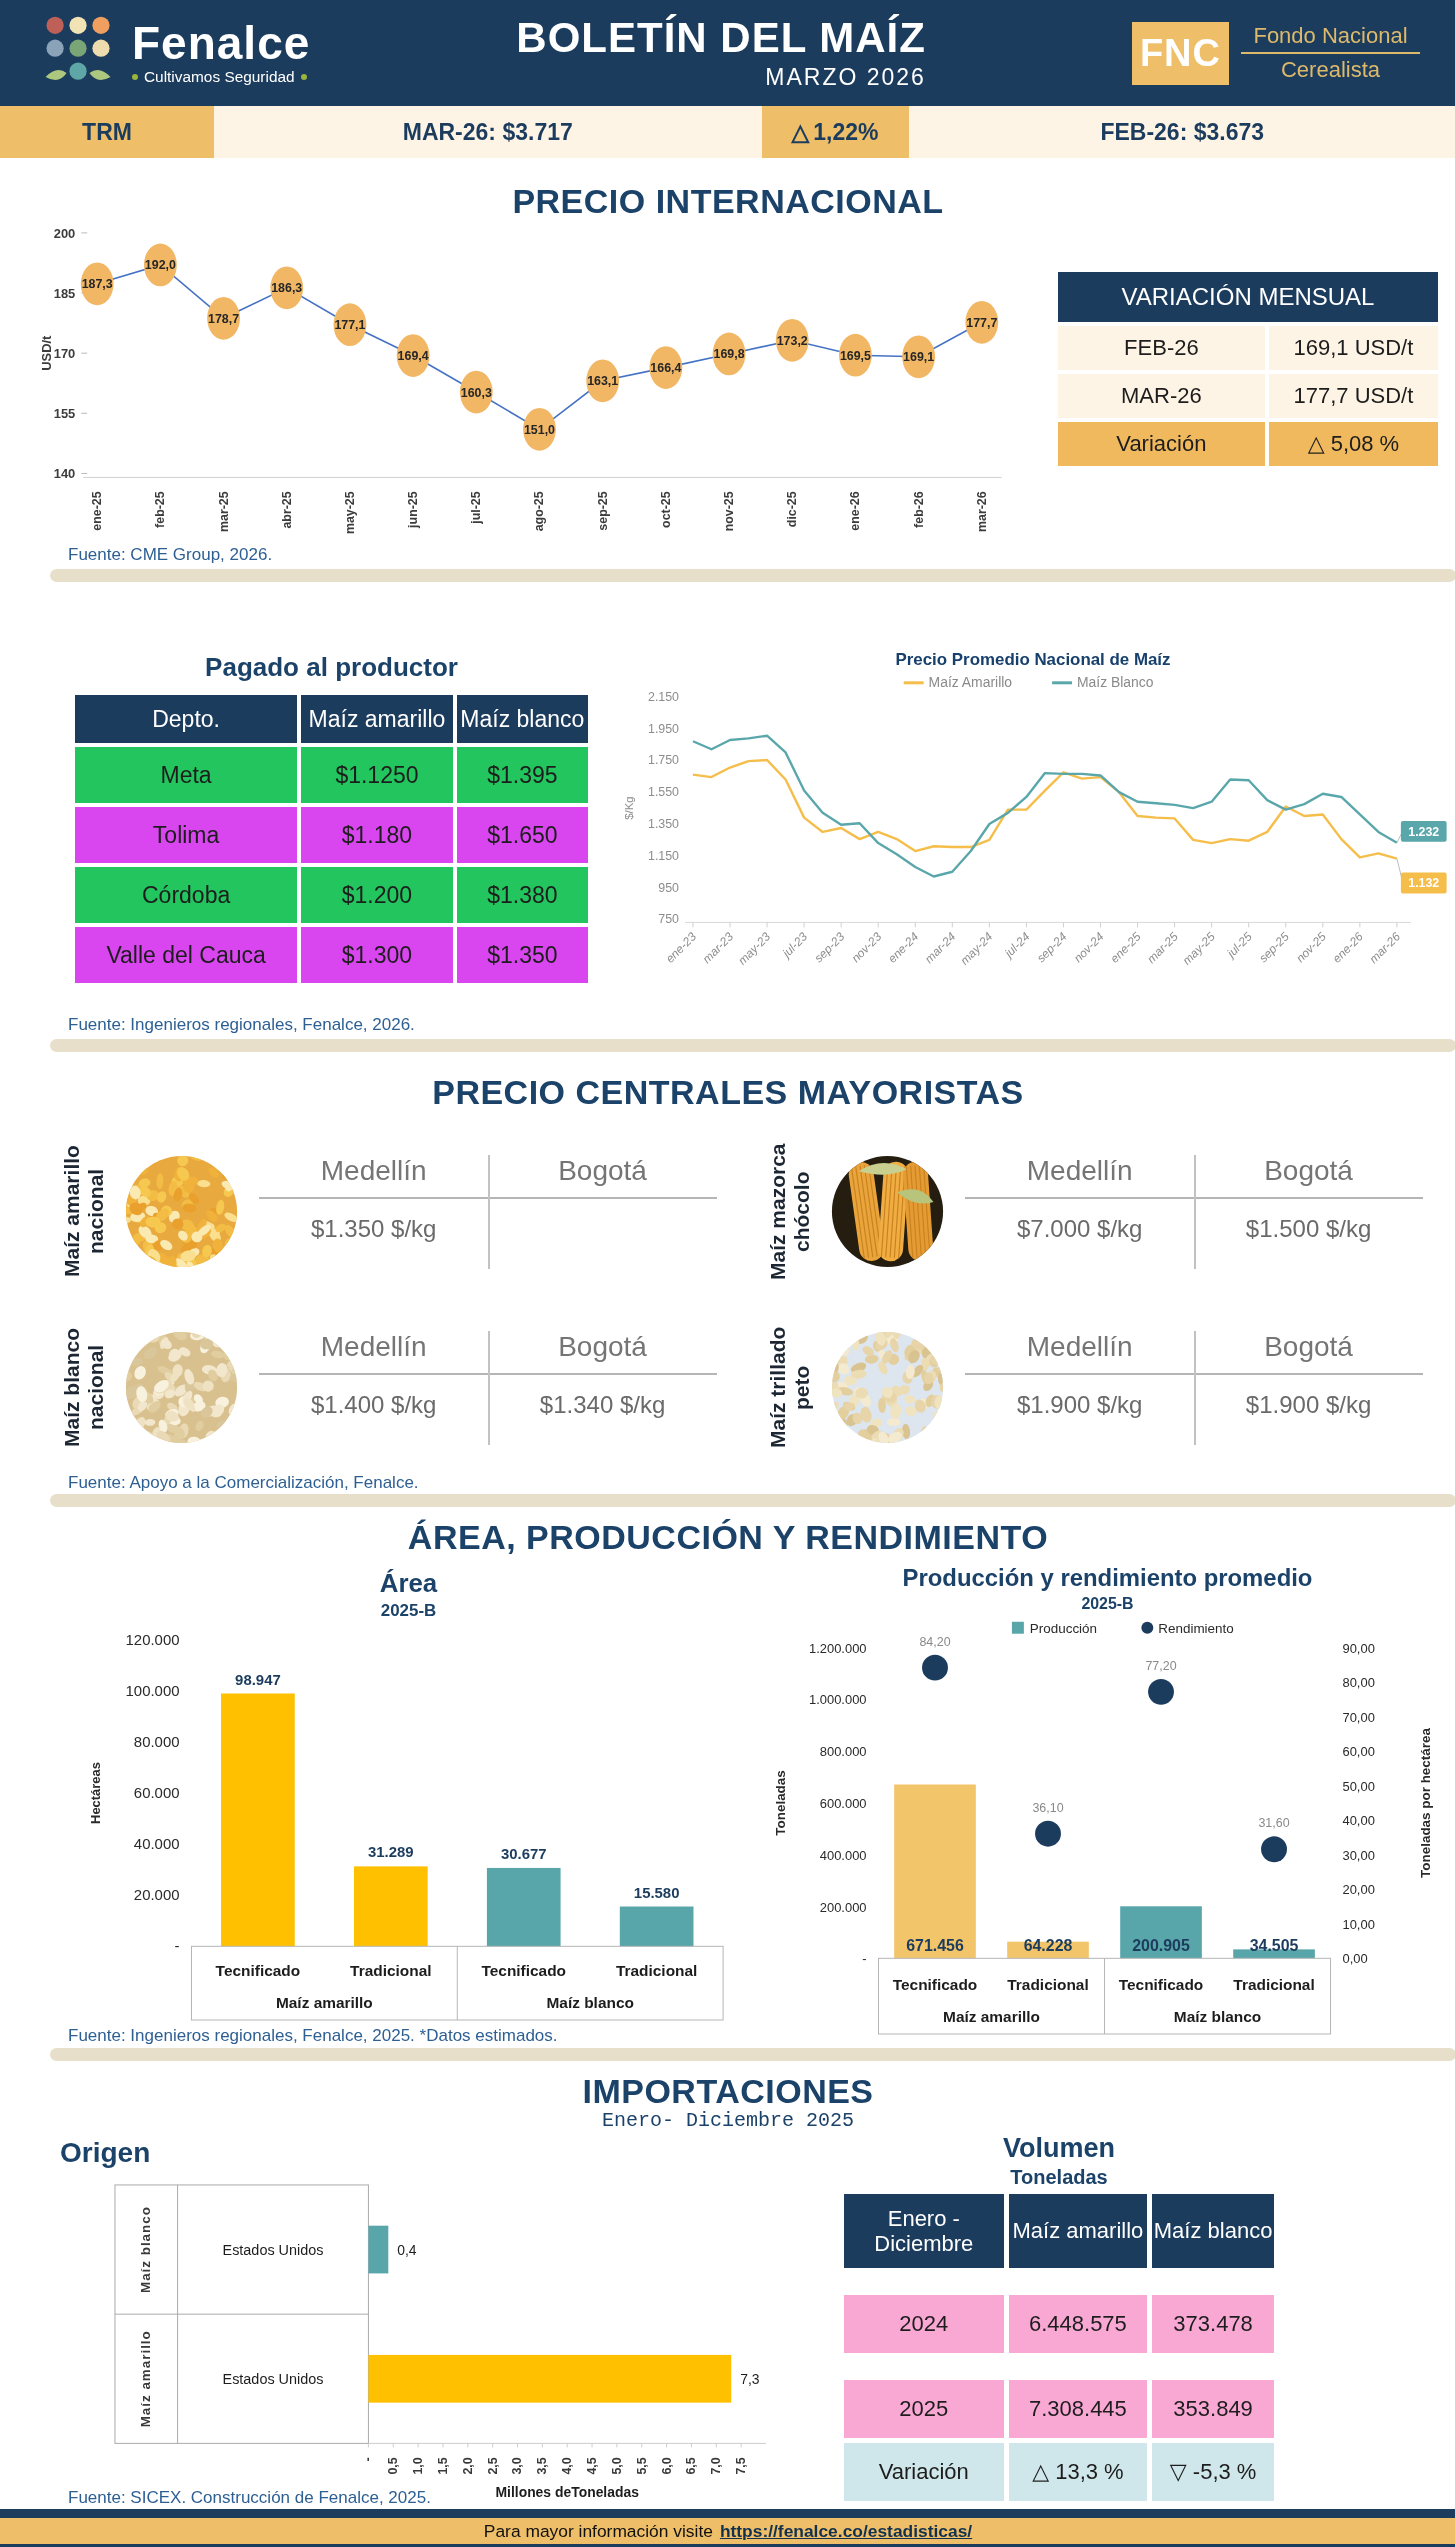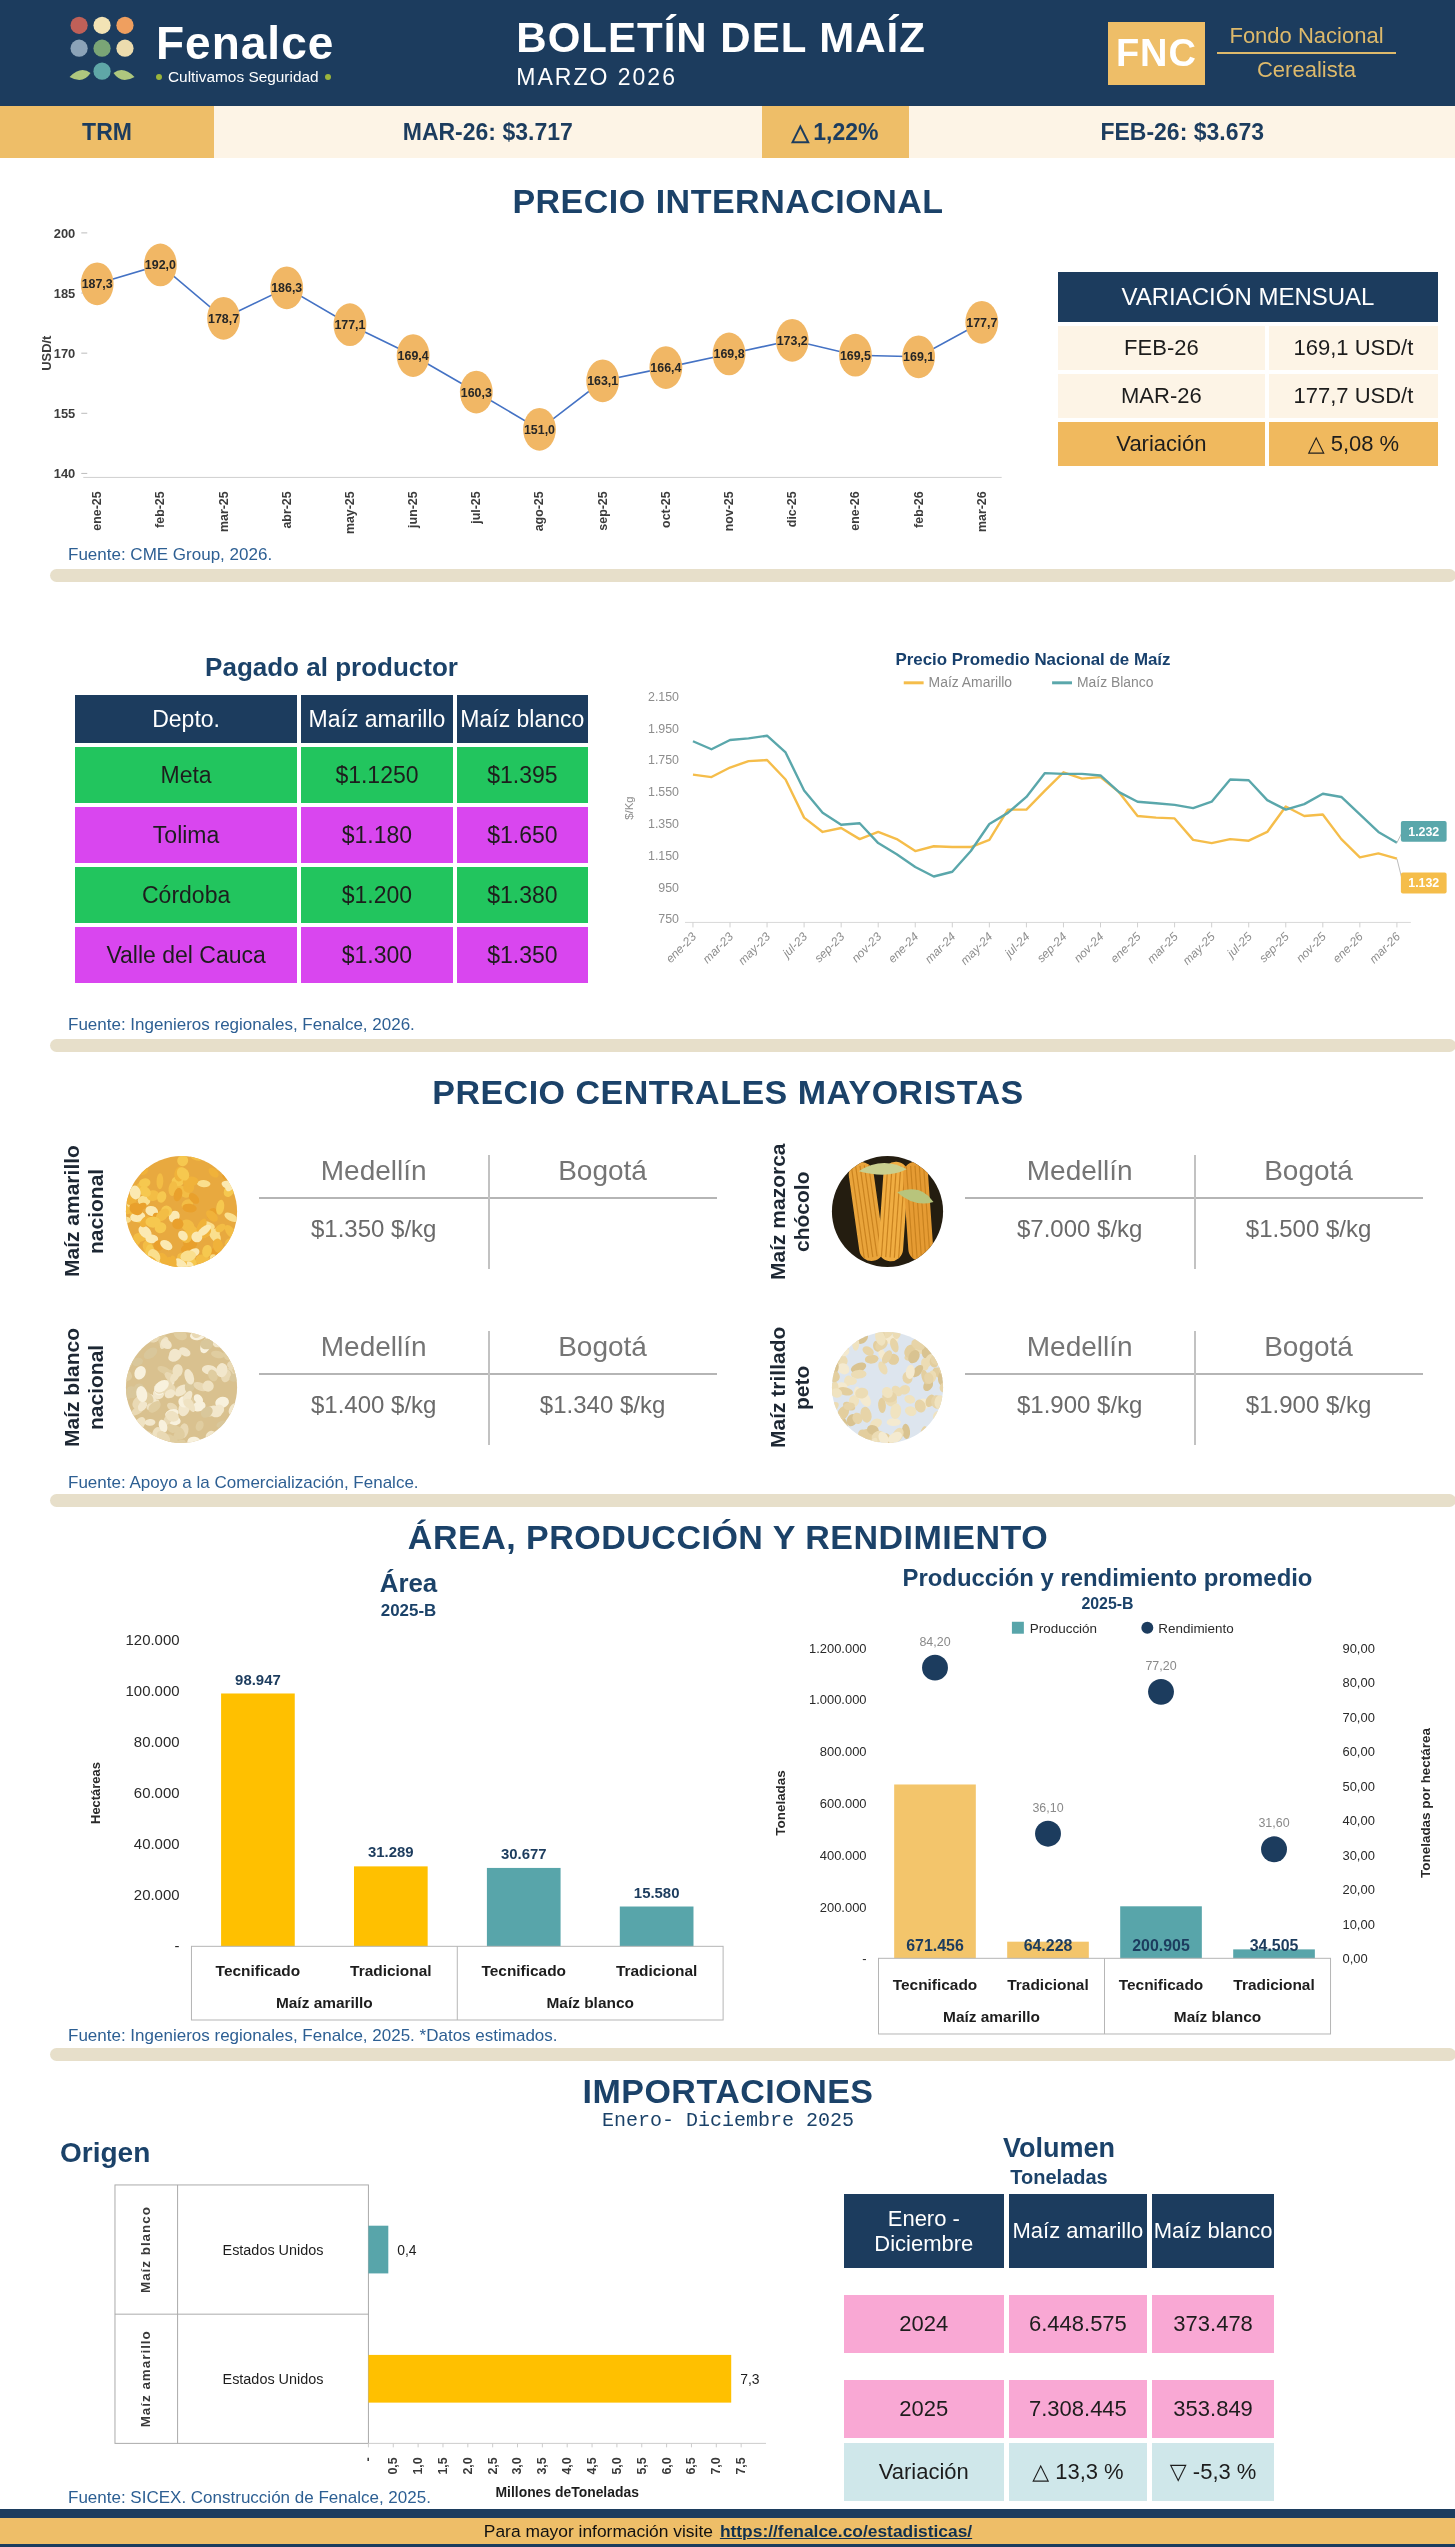--- a/index.html
+++ b/index.html
@@ -1,26 +1,26 @@
 <!DOCTYPE html>
 <html><head>
 <meta charset="utf-8">
 <style>
   * { margin:0; padding:0; box-sizing:border-box; }
   body { font-family:"Liberation Sans", sans-serif; background:#ffffff; }
   #page { position:relative; width:1456px; height:2547px; background:#ffffff; overflow:hidden; }
 
   
   .header { position:absolute; top:0; left:0; width:1456px; height:106px; background:#1c3c5e;
-            display:flex; align-items:center; justify-content:space-between; padding:0 60px; }
+            display:flex; align-items:center; justify-content:space-between; padding:0 36px; }
   .logo { display:flex; align-items:center; gap:10px; }
   .logo-text .brand { color:#fff; font-weight:bold; font-size:46px; letter-spacing:1px; line-height:1; }
   .logo-text .tagline { color:#fff; font-size:15.4px; margin-top:2px; display:flex; align-items:center; gap:6px; }
   .tagline .gdot { width:6px; height:6px; border-radius:50%; background:#9ab43c; display:inline-block; }
-  .title-block { text-align:left; color:#fff; }
+  .title-block { text-align:right; color:#fff; }
   .title-block h1 { font-size:42px; letter-spacing:1px; line-height:1.1; }
   .title-block .subtitle { font-size:23px; letter-spacing:2px; margin-top:3px; }
   .fnc { display:flex; align-items:center; gap:12px; }
   .fnc-box { background:#eebe68; color:#fff; font-weight:bold; font-size:38px; padding:10px 8px; letter-spacing:1px; }
   .fnc-text { color:#ddb96b; font-size:22px; text-align:center; }
   .fnc-text .fnc-hr { height:2px; background:#ddb96b; margin:3px 0; width:179px; }
 
   
   .trm { position:absolute; top:106px; left:0; width:1456px; height:52px; display:flex;
          font-weight:bold; font-size:23px; color:#1c3c5e; }

